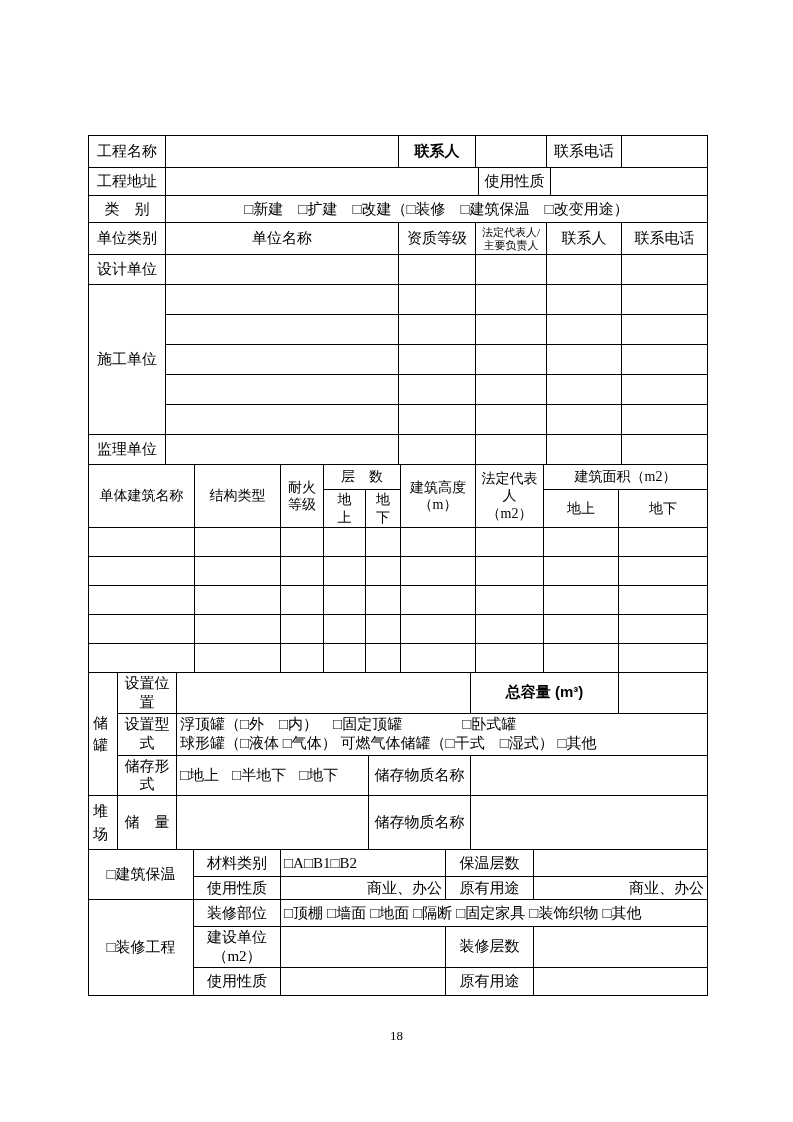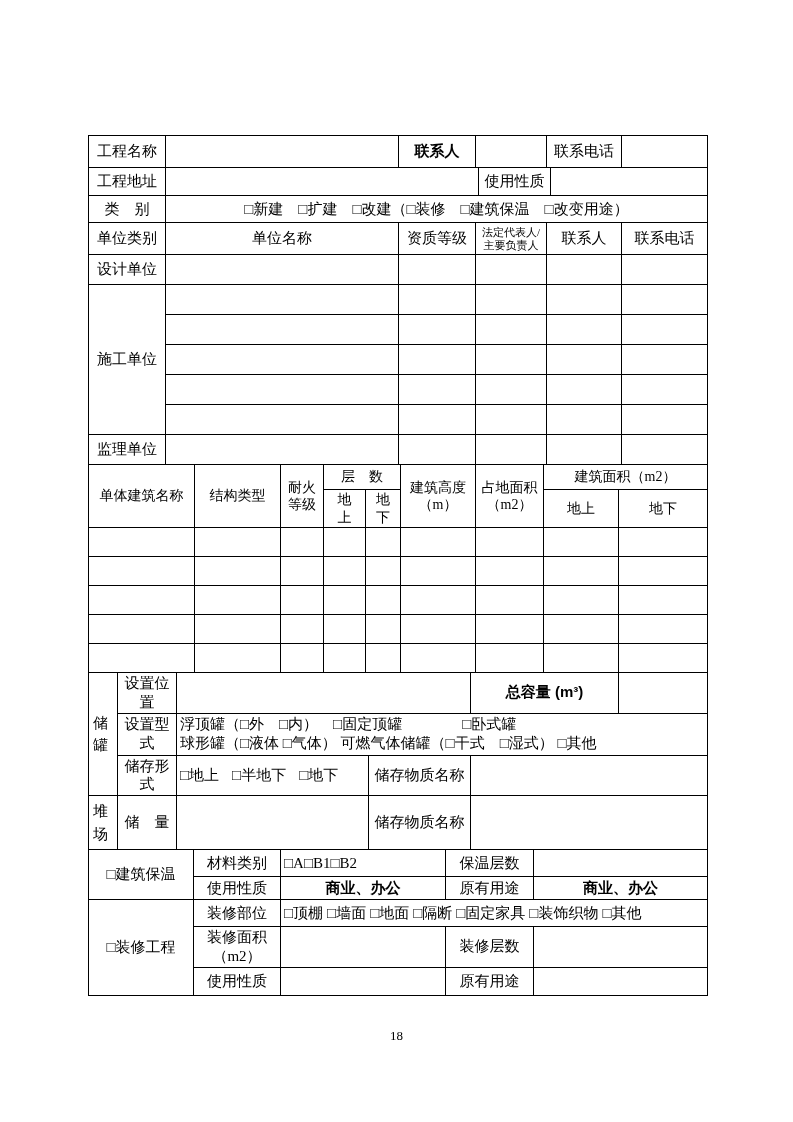--- a/index.html
+++ b/index.html
@@ -21,21 +21,21 @@
   table.t + table.t { margin-top: -1px; }
   td {
     border: 1px solid #000;
     padding: 1px 3px;
     font-size: 15px;
     line-height: 1.25;
     vertical-align: middle;
     overflow: hidden;
   }
   .lbl { text-align: center; }
-  .left { text-align: center; font-weight: bold; }
+  .left { text-align: right; }
   .small { font-size: 11px; line-height: 1.15; }
   .hei { font-family: "Liberation Sans", sans-serif; font-weight: bold; }
   .pre { white-space: pre-line; }
   .bh { font-size: 14px; text-align: center; }
   .vtext { word-break: break-all; text-align: left; line-height: 1.5; padding: 4px; }
   .opts { display: flex; align-items: center; flex-wrap: nowrap; }
   .opts .opt { white-space: nowrap; }
   .gap8 .opt + .opt { margin-left: 4px; }
   .gap22 .opt + .opt { }
   .gap4 .opt + .opt { margin-left: 5px; padding-left: 8px; }
@@ -182,21 +182,21 @@
       </colgroup>
     <tbody>
         <tr style="height:25px">
       <td class="bh" rowspan="2">单体建筑名称</td>
       <td class="bh" rowspan="2">结构类型</td>
       <td class="bh pre" rowspan="2">耐火
 等级</td>
       <td class="bh" colspan="2">层　数</td>
       <td class="bh pre" rowspan="2">建筑高度
 （m）</td>
-      <td class="bh pre" rowspan="2">占地面积
+      <td class="bh pre" rowspan="2">法定代表人
 （m2）</td>
       <td class="bh" colspan="2">建筑面积（m2）</td>
     </tr>
     <tr style="height:37px">
       <td class="bh pre">地
 上</td>
       <td class="bh pre">地
 下</td>
       <td class="bh">地上</td>
       <td class="bh">地下</td>
@@ -342,21 +342,21 @@
           <span class="opt"><span>□</span><span>墙面</span></span>
           <span class="opt"><span>□</span><span>地面</span></span>
           <span class="opt"><span>□</span><span>隔断</span></span>
           <span class="opt"><span>□</span><span>固定家具</span></span>
           <span class="opt"><span>□</span><span>装饰织物</span></span>
           <span class="opt"><span>□</span><span>其他</span></span>
         </span>
       </td>
     </tr>
     <tr style="height:35px">
-      <td class="lbl pre">装修面积
+      <td class="lbl pre">建设单位
 （m2）</td>
       <td></td>
       <td class="lbl">装修层数</td>
       <td></td>
     </tr>
     <tr style="height:28px">
       <td class="lbl">使用性质</td>
       <td></td>
       <td class="lbl">原有用途</td>
       <td></td>

